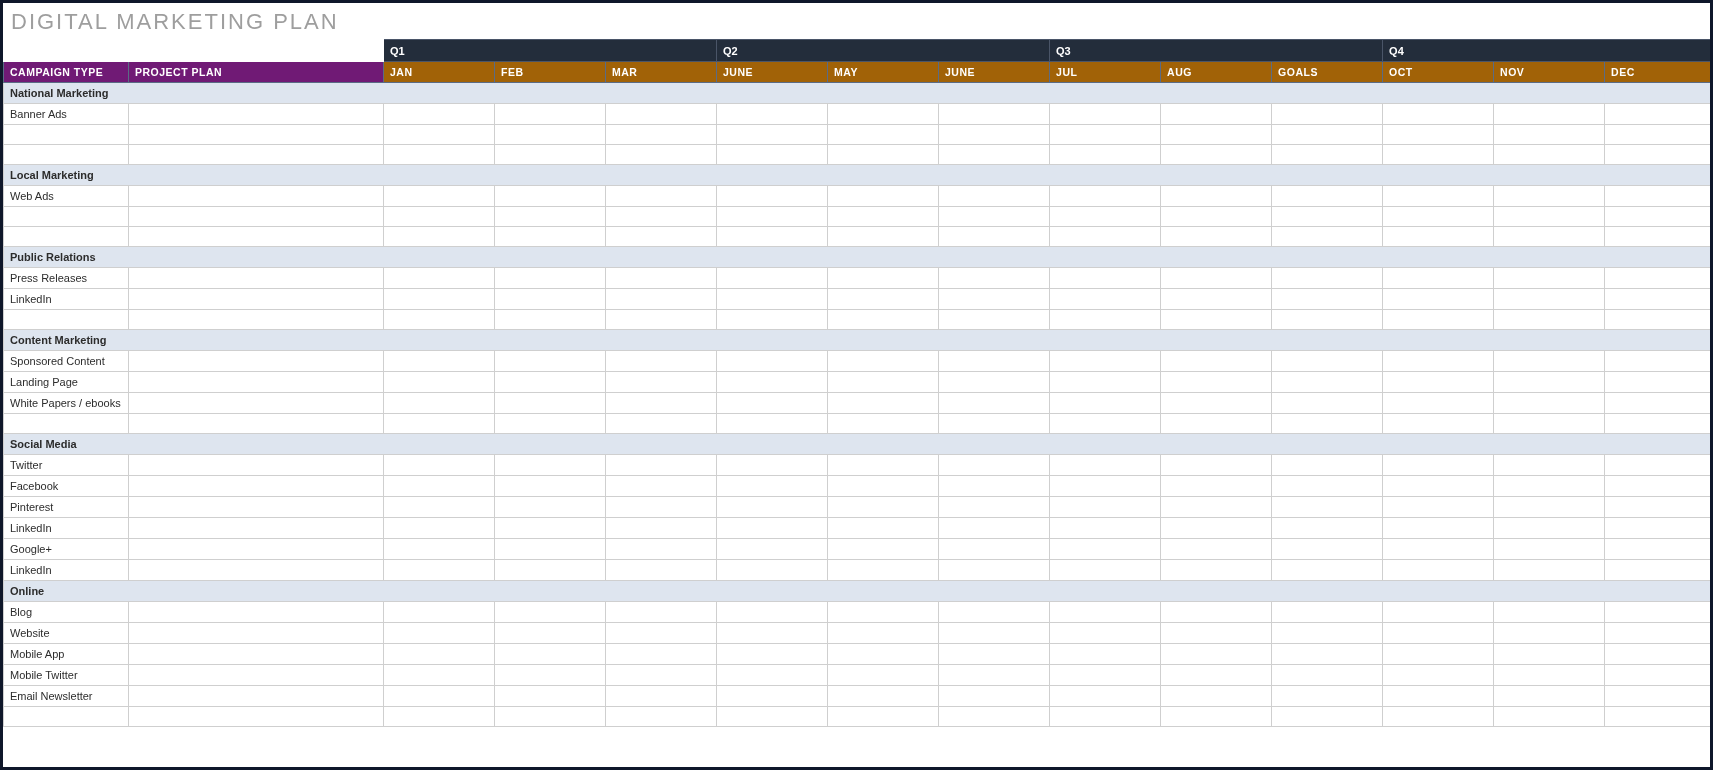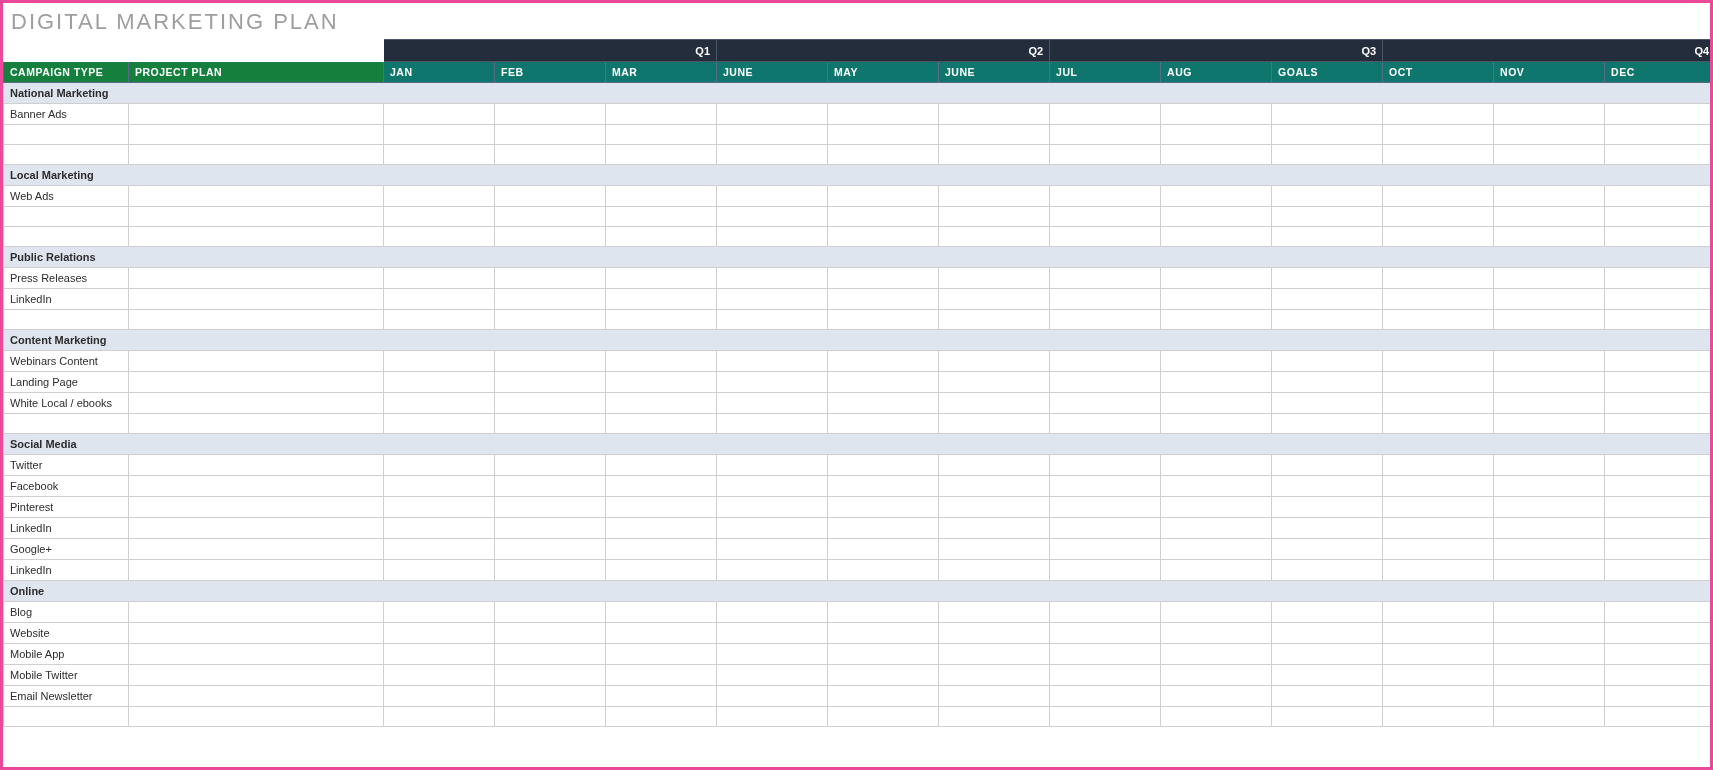--- a/index.html
+++ b/index.html
@@ -1,21 +1,21 @@
 <!DOCTYPE html>
 <html><head>
 <meta charset="utf-8">
 <style>
   * { box-sizing: border-box; }
   html, body { margin: 0; padding: 0; font-family: Arial, Helvetica, sans-serif; }
   body { background: #fff; }
   .wrap {
     width: 1713px;
     height: 770px;
-    border: 3px solid #ec4899;
+    border: 3px solid #0f172a;
     background: #fff;
     position: relative;
     overflow: hidden;
   }
   .title {
     font-size: 22px;
     letter-spacing: 2px;
     font-weight: 400;
     color: #9e9e9e;
     padding: 6px 8px 4px 8px;
@@ -31,37 +31,37 @@
     border: 1px solid #cfcfcf;
     padding: 4px 6px;
     font-size: 11px;
     vertical-align: middle;
     height: 20px;
   }
   .q-row th, .q-row td {
     background: #232d3b;
     color: #fff;
     font-weight: 700;
-    text-align: right;
+    text-align: left;
     font-size: 11px;
     border-color: #4a5568;
     height: 22px;
   }
   .m-row th {
-    background: #0f766e;
+    background: #a16207;
     color: #fff;
     font-weight: 700;
     text-align: left;
     font-size: 10.5px;
     border-color: #5a6b85;
     height: 20px;
     letter-spacing: 0.5px;
   }
   .m-row .lead {
-    background: #15803d;
+    background: #701a75;
   }
   .section-row td {
     background: #dee5ef;
     font-weight: 700;
     color: #2c2c2c;
     font-size: 11px;
   }
   .data-row td {
     background: #fff;
     color: #2c2c2c;
@@ -271,21 +271,21 @@
           <td></td>
           <td></td>
           <td></td>
           <td></td>
           <td></td>
         </tr>
         <tr class="section-row">
           <td colspan="14">Content Marketing</td>
         </tr>
         <tr class="data-row">
-          <td>Webinars Content</td>
+          <td>Sponsored Content</td>
           <td></td>
           <td></td>
           <td></td>
           <td></td>
           <td></td>
           <td></td>
           <td></td>
           <td></td>
           <td></td>
           <td></td>
@@ -303,21 +303,21 @@
           <td></td>
           <td></td>
           <td></td>
           <td></td>
           <td></td>
           <td></td>
           <td></td>
           <td></td>
         </tr>
         <tr class="data-row">
-          <td>White Local / ebooks</td>
+          <td>White Papers / ebooks</td>
           <td></td>
           <td></td>
           <td></td>
           <td></td>
           <td></td>
           <td></td>
           <td></td>
           <td></td>
           <td></td>
           <td></td>

